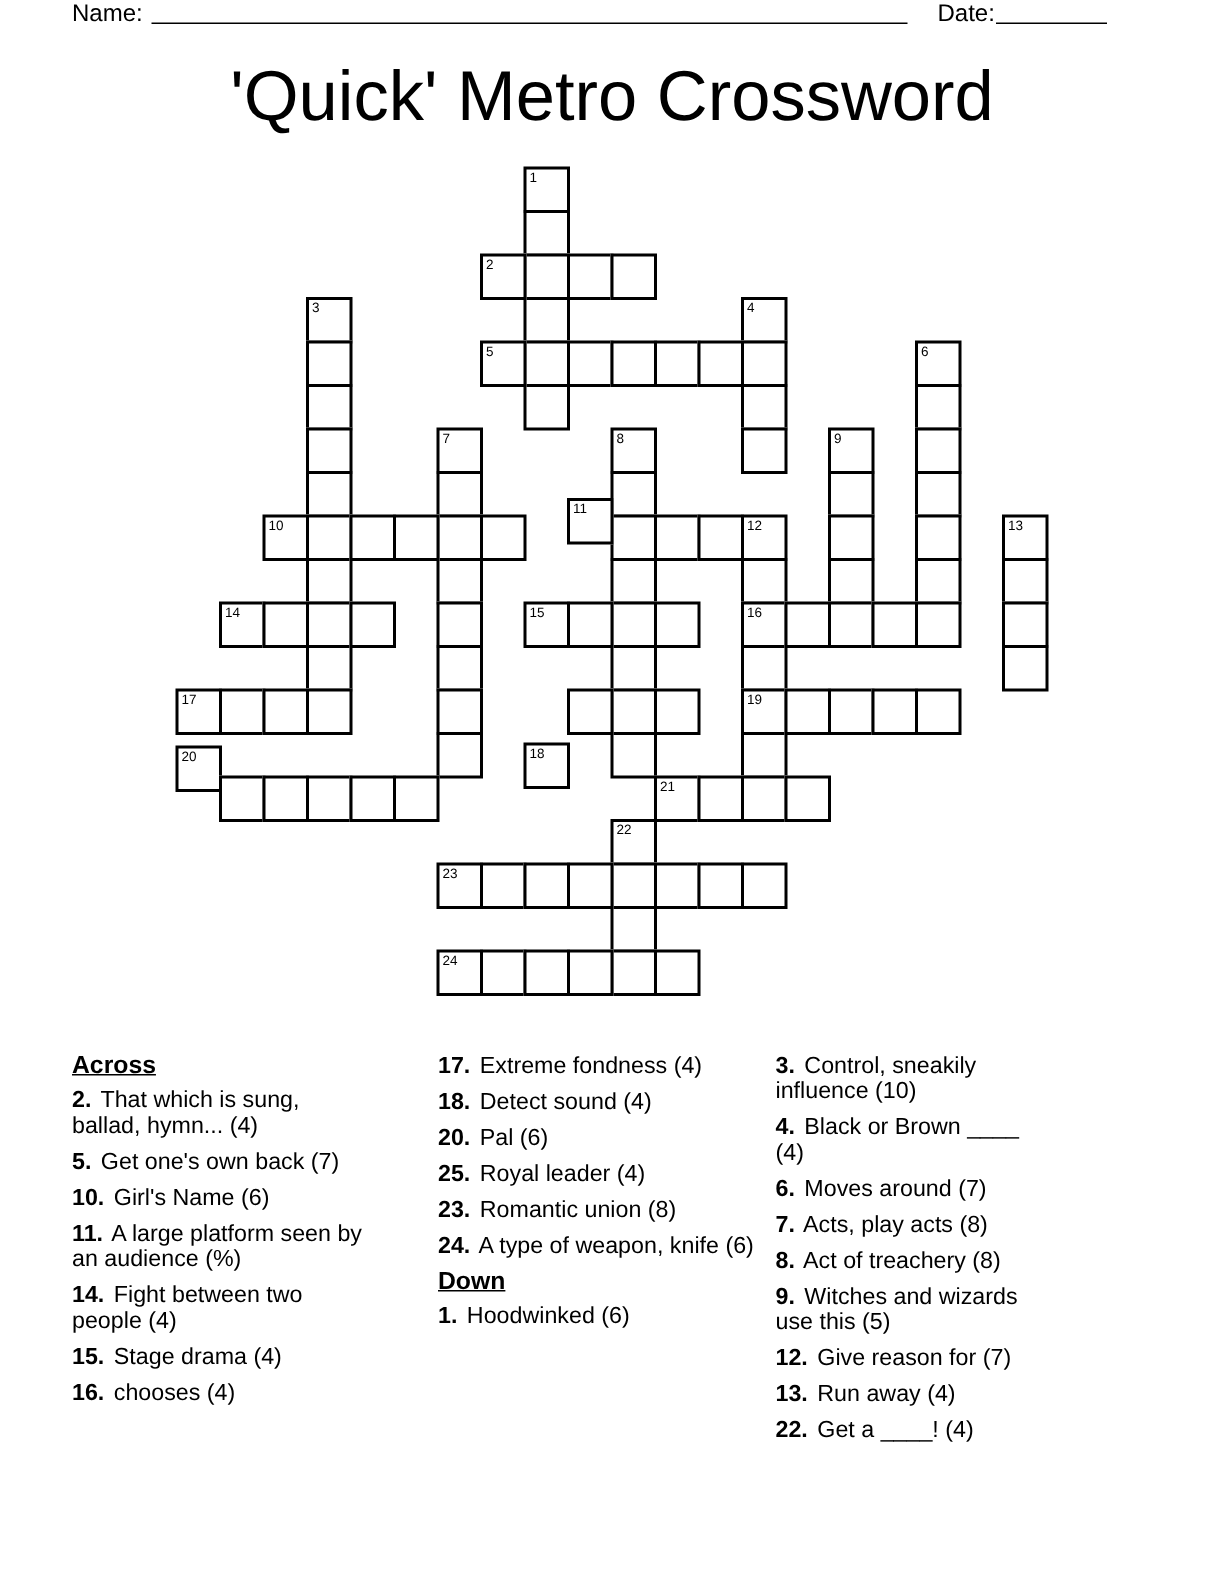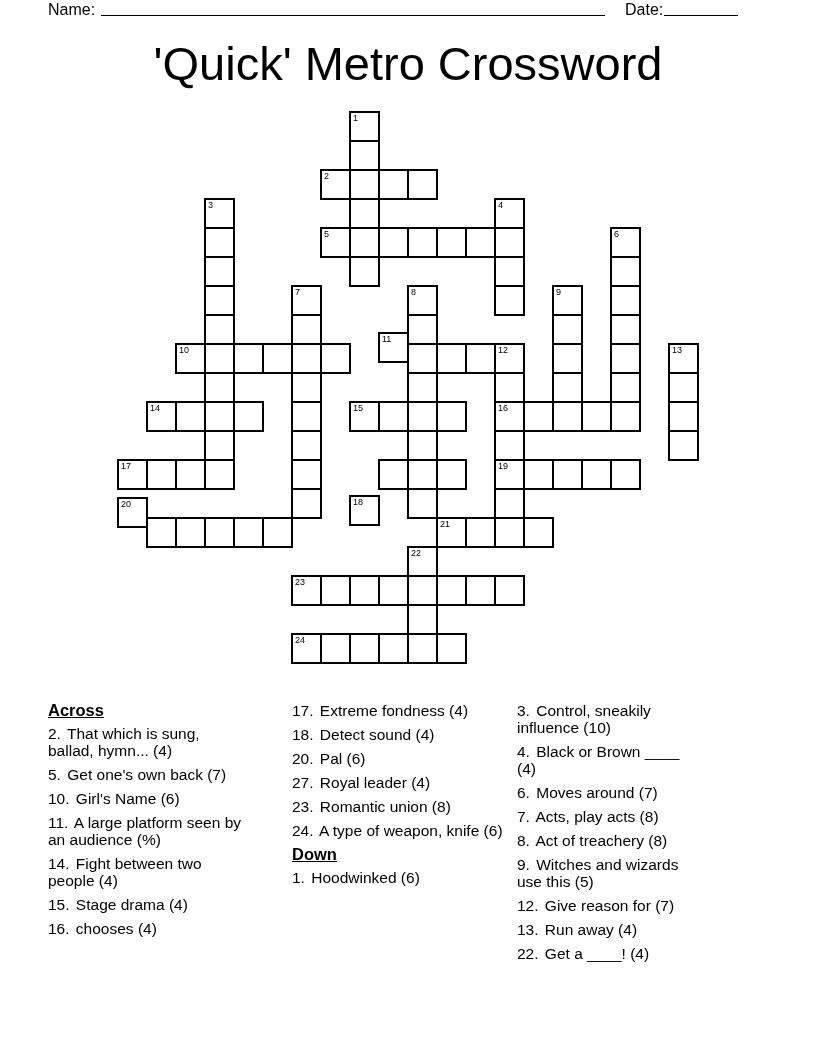--- a/index.html
+++ b/index.html
@@ -29,21 +29,21 @@
   .cellnum{
     position:absolute;left:2px;top:0;font-size:9px;line-height:11px;
     font-weight:400;color:#000;
   }
   
   .cluecol{position:absolute;top:702px;font-size:15.5px;line-height:17px;}
   .cluecol-1{left:48px;width:200px;}
   .cluecol-2{left:292px;width:215px;}
   .cluecol-3{left:517px;width:182px;}
   .clue{margin:0 0 7px 0;}
-  .clue b{font-weight:400;margin-right:2px;margin-top:15px;}
+  .clue b{font-weight:700;margin-right:2px;margin-top:15px;}
   .clue-heading{
     font-weight:700;font-size:16.5px;text-decoration:underline;
     margin:0 0 6px 0;
   }
 </style>
 </head>
 <body>
 
 <div class="page">
 
@@ -230,21 +230,21 @@
       <div class="clue"><b>10.</b> Girl's Name (6)</div>
       <div class="clue"><b>11.</b> A large platform seen by an audience (%)</div>
       <div class="clue"><b>14.</b> Fight between two people (4)</div>
       <div class="clue"><b>15.</b> Stage drama (4)</div>
       <div class="clue"><b>16.</b> chooses (4)</div>
     </div>
   <div class="cluecol cluecol-2">
       <div class="clue"><b>17.</b> Extreme fondness (4)</div>
       <div class="clue"><b>18.</b> Detect sound (4)</div>
       <div class="clue"><b>20.</b> Pal (6)</div>
-      <div class="clue"><b>27.</b> Royal leader (4)</div>
+      <div class="clue"><b>25.</b> Royal leader (4)</div>
       <div class="clue"><b>23.</b> Romantic union (8)</div>
       <div class="clue"><b>24.</b> A type of weapon, knife (6)</div>
       <div class="clue-heading">Down</div>
       <div class="clue"><b>1.</b> Hoodwinked (6)</div>
     </div>
   <div class="cluecol cluecol-3">
       <div class="clue"><b>3.</b> Control, sneakily influence (10)</div>
       <div class="clue"><b>4.</b> Black or Brown ____ (4)</div>
       <div class="clue"><b>6.</b> Moves around (7)</div>
       <div class="clue"><b>7.</b> Acts, play acts (8)</div>

